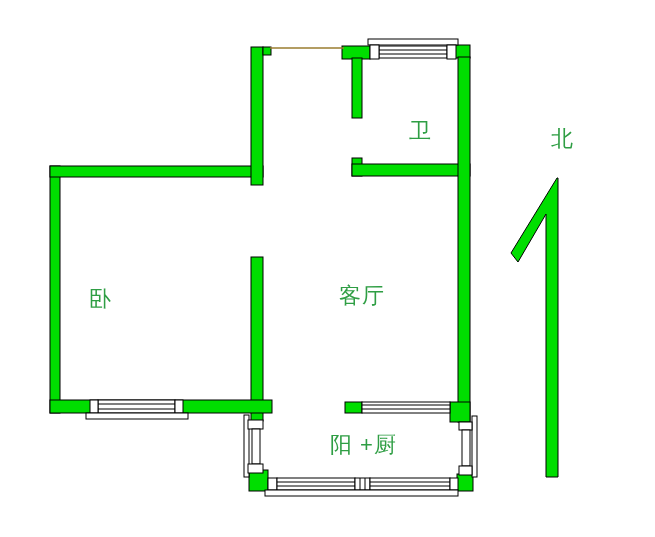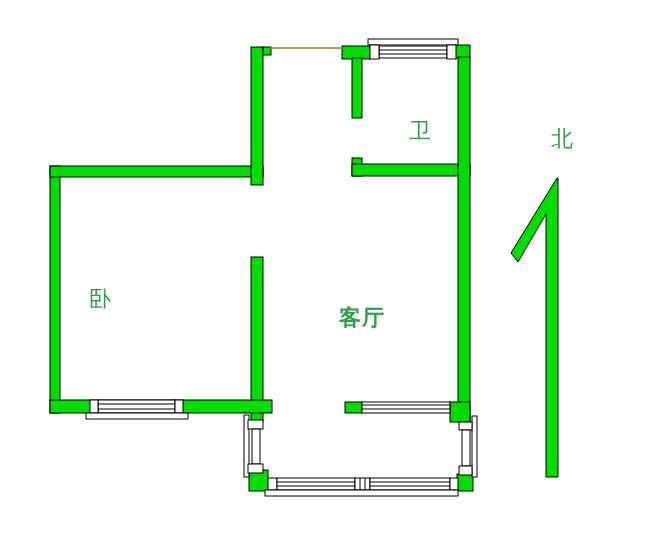--- a/index.html
+++ b/index.html
@@ -91,16 +91,17 @@
       <line class="winline" x1="370" y1="482" x2="450" y2="482"></line>
       <line class="winline" x1="370" y1="486" x2="450" y2="486"></line>
       <rect class="win" x="450" y="478" width="8" height="12"></rect>
       <rect class="sill" x="265" y="490" width="193" height="6"></rect>
     </g>
 
     <polygon class="wall" points="557,178 511,253 518,262 546,214 546,477 558,477 558,178"></polygon>
   </svg>
 
   <div class="room-label" style="left:89px;top:288px;">卧</div>
-  <div class="room-label" style="left:339px;top:307px;font-weight:bold;">客厅</div>
+  <div class="room-label" style="left:339px;top:285px;">客厅</div>
   <div class="room-label" style="left:409px;top:120px;">卫</div>
+  <div class="room-label" style="left:330px;top:434px;">阳 +厨</div>
   <div class="north-label" style="left:551px;top:128px;">北</div>
 </div>
 
 </body></html>

